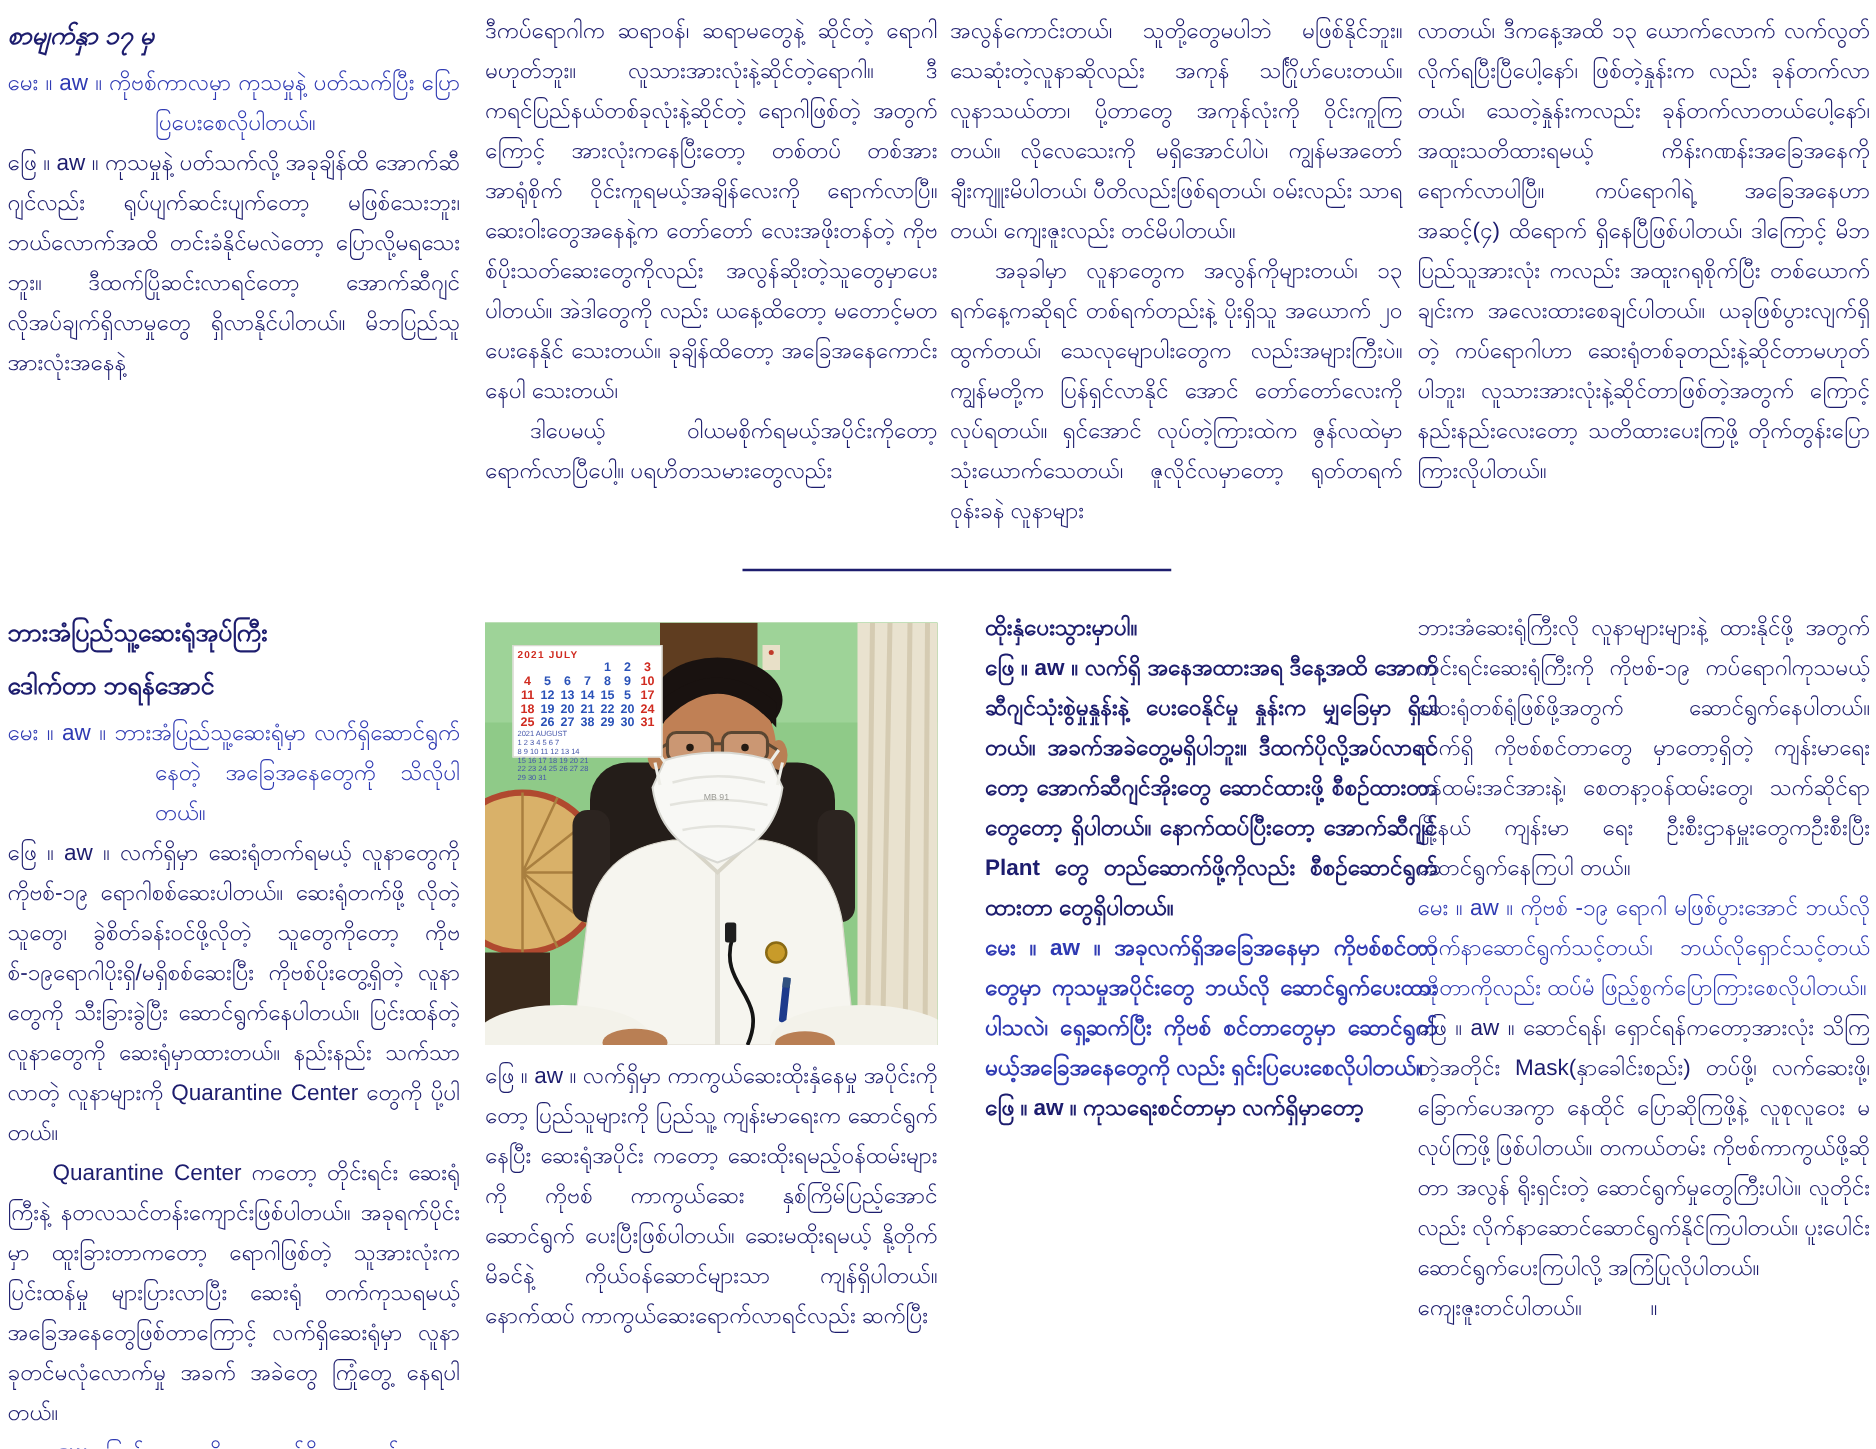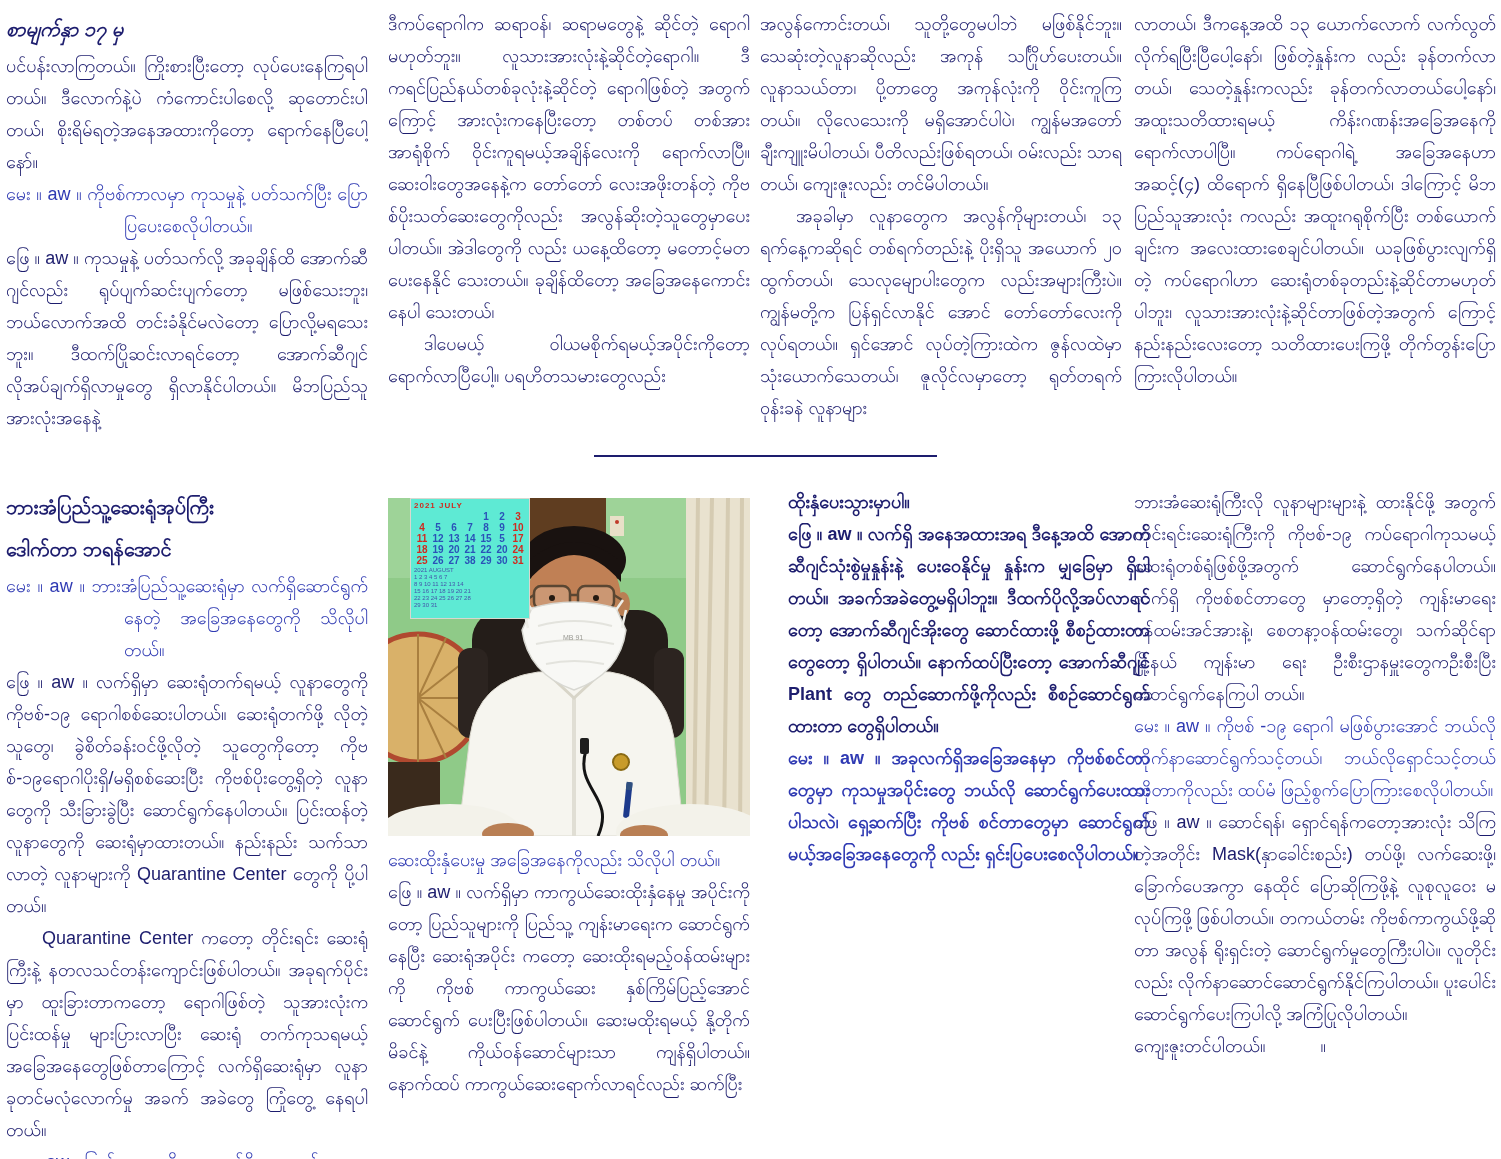--- a/index.html
+++ b/index.html
@@ -15,36 +15,35 @@
   .speaker{font-weight:bold;font-size:20px;line-height:42px;text-align:left;}
   #t1,#t2,#t3,#t4{height:446px;}
   #t1{left:6px;} #t2{left:388px;} #t3{left:760px;} #t4{left:1134px;}
   #divider{position:absolute;left:594px;top:455px;width:343px;height:2px;background:var(--ink,#1d1d6e);}
   #b1,#b2,#b3,#b4{top:486px;height:673px;}
   #b1{left:6px;} #b2{left:388px;} #b3{left:788px;font-weight:bold;} #b4{left:1134px;}
   .closing{white-space:pre-wrap;}
   
   .photo{position:relative;width:364px;height:338px;margin:12px 0 8px 0;overflow:hidden;background:#8fca88;}
   .photo svg{position:absolute;left:0;top:0;}
-  .calendar{position:absolute;left:22px;top:0;width:120px;height:121px;background:#5eead4;
+  .calendar{position:absolute;left:22px;top:18px;width:120px;height:90px;background:#ffffff;
     border:1px solid #d8d8cf;box-sizing:border-box;padding:2px 3px;}
   .cal-head{font-size:8px;font-weight:bold;color:#d02b20;letter-spacing:1px;line-height:10px;text-align:left;}
   .cal-grid{display:grid;grid-template-columns:repeat(7,1fr);line-height:11px;text-align:center;}
   .cal-d{font-size:10px;font-weight:bold;color:#2a52b8;}
   .cal-d.we{color:#d02b20;}
   .cal-mini{font-size:6px;line-height:7px;color:#4455aa;white-space:pre-line;text-align:left;margin-top:1px;}
 </style>
 </head>
 <body>
 
 <div id="page">
 
   <div class="col" id="t1">
     <div class="page-ref">စာမျက်နှာ ၁၇ မှ</div>
-    <p>ပင်ပန်းလာကြတယ်။ ကြိုးစားပြီးတော့ လုပ်ပေးနေကြရပါတယ်။ ဒီလောက်နဲ့ပဲ ကံကောင်းပါစေလို့ ဆုတောင်းပါတယ်၊ စိုးရိမ်ရတဲ့အနေအထားကိုတော့ ရောက်နေပြီပေါ့နော်။</p>
     <p class="q hang">မေး ။ aw ။ ကိုဗစ်ကာလမှာ ကုသမှုနဲ့ ပတ်သက်ပြီး ပြောပြပေးစေလိုပါတယ်။</p>
     <p>ဖြေ ။ aw ။ ကုသမှုနဲ့ ပတ်သက်လို့ အခုချိန်ထိ အောက်ဆီဂျင်လည်း ရုပ်ပျက်ဆင်းပျက်တော့ မဖြစ်သေးဘူး၊ ဘယ်လောက်အထိ တင်းခံနိုင်မလဲတော့ ပြောလို့မရသေးဘူး။ ဒီထက်ပြိုဆင်းလာရင်တော့ အောက်ဆီဂျင် လိုအပ်ချက်ရှိလာမှုတွေ ရှိလာနိုင်ပါတယ်။ မိဘပြည်သူအားလုံးအနေနဲ့</p>
   </div>
 
   <div class="col" id="t2">
     <p>ဒီကပ်ရောဂါက ဆရာဝန်၊ ဆရာမတွေနဲ့ ဆိုင်တဲ့ ရောဂါ မဟုတ်ဘူး။ လူသားအားလုံးနဲ့ဆိုင်တဲ့ရောဂါ။ ဒီကရင်ပြည်နယ်တစ်ခုလုံးနဲ့ဆိုင်တဲ့ ရောဂါဖြစ်တဲ့ အတွက်ကြောင့် အားလုံးကနေပြီးတော့ တစ်တပ် တစ်အား အာရုံစိုက် ဝိုင်းကူရမယ့်အချိန်လေးကို ရောက်လာပြီ။ ဆေးဝါးတွေအနေနဲ့က တော်တော် လေးအဖိုးတန်တဲ့ ကိုဗစ်ပိုးသတ်ဆေးတွေကိုလည်း အလွန်ဆိုးတဲ့သူတွေမှာပေးပါတယ်။ အဲဒါတွေကို လည်း ယနေ့ထိတော့ မတောင့်မတ ပေးနေနိုင် သေးတယ်။ ခုချိန်ထိတော့ အခြေအနေကောင်းနေပါ သေးတယ်၊</p>
     <p class="ind">ဒါပေမယ့် ဝါယမစိုက်ရမယ့်အပိုင်းကိုတော့ ရောက်လာပြီပေါ့။ ပရဟိတသမားတွေလည်း</p>
   </div>
 
   <div class="col" id="t3">
@@ -167,28 +166,28 @@
             <span class="cal-d we">31</span>
           </div>
         <div class="cal-mini">2021 AUGUST
 1  2  3  4  5  6  7
 8  9  10 11 12 13 14
 15 16 17 18 19 20 21
 22 23 24 25 26 27 28
 29 30 31</div>
       </div>
     </div>
-    <p class="q">ဆေးထိုးနှံပေးမှု အခြေအနေကိုလည်း သိလိုပါ တယ်။</p>
     <p>ဖြေ ။ aw ။ လက်ရှိမှာ ကာကွယ်ဆေးထိုးနှံနေမှု အပိုင်းကိုတော့ ပြည်သူများကို ပြည်သူ့ ကျန်းမာရေးက ဆောင်ရွက်နေပြီး ဆေးရုံအပိုင်း ကတော့ ဆေးထိုးရမည့်ဝန်ထမ်းများကို ကိုဗစ် ကာကွယ်ဆေး နှစ်ကြိမ်ပြည့်အောင် ဆောင်ရွက် ပေးပြီးဖြစ်ပါတယ်။ ဆေးမထိုးရမယ့် နို့တိုက်မိခင်နဲ့ ကိုယ်ဝန်ဆောင်များသာ ကျန်ရှိပါတယ်။ နောက်ထပ် ကာကွယ်ဆေးရောက်လာရင်လည်း ဆက်ပြီး</p>
   </div>
 
   <div class="col" id="b3">
     <p>ထိုးနှံပေးသွားမှာပါ။</p>
     <p>ဖြေ ။ aw ။ လက်ရှိ အနေအထားအရ ဒီနေ့အထိ အောက်ဆီဂျင်သုံးစွဲမှုနှုန်းနဲ့ ပေးဝေနိုင်မှု နှုန်းက မျှခြေမှာ ရှိပါတယ်။ အခက်အခဲတွေ့မရှိပါဘူး။ ဒီထက်ပိုလို့အပ်လာရင်တော့ အောက်ဆီဂျင်အိုးတွေ ဆောင်ထားဖို့ စီစဉ်ထားတာတွေတော့ ရှိပါတယ်။ နောက်ထပ်ပြီးတော့ အောက်ဆီဂျင် Plant တွေ တည်ဆောက်ဖို့ကိုလည်း စီစဉ်ဆောင်ရွက်ထားတာ တွေရှိပါတယ်။</p>
     <p class="q">မေး ။ aw ။ အခုလက်ရှိအခြေအနေမှာ ကိုဗစ်စင်တာ တွေမှာ ကုသမှုအပိုင်းတွေ ဘယ်လို ဆောင်ရွက်ပေးထားပါသလဲ၊ ရှေ့ဆက်ပြီး ကိုဗစ် စင်တာတွေမှာ ဆောင်ရွက်မယ့်အခြေအနေတွေကို လည်း ရှင်းပြပေးစေလိုပါတယ်။</p>
+    <p>ဖြေ ။ aw ။ ကုသရေးစင်တာမှာ လက်ရှိမှာတော့</p>
   </div>
 
   <div class="col" id="b4">
     <p>ဘားအံဆေးရုံကြီးလို လူနာများများနဲ့ ထားနိုင်ဖို့ အတွက် တိုင်းရင်းဆေးရုံကြီးကို ကိုဗစ်-၁၉ ကပ်ရောဂါကုသမယ့် ဆေးရုံတစ်ရုံဖြစ်ဖို့အတွက် ဆောင်ရွက်နေပါတယ်။ လက်ရှိ ကိုဗစ်စင်တာတွေ မှာတော့ရှိတဲ့ ကျန်းမာရေးဝန်ထမ်းအင်အားနဲ့၊ စေတနာ့ဝန်ထမ်းတွေ၊ သက်ဆိုင်ရာမြို့နယ် ကျန်းမာ ရေး ဦးစီးဌာနမှူးတွေကဦးစီးပြီး ဆောင်ရွက်နေကြပါ တယ်။</p>
     <p class="q">မေး ။ aw ။ ကိုဗစ် -၁၉ ရောဂါ မဖြစ်ပွားအောင် ဘယ်လို လိုက်နာဆောင်ရွက်သင့်တယ်၊ ဘယ်လိုရှောင်သင့်တယ်ဆိုတာကိုလည်း ထပ်မံ ဖြည့်စွက်ပြောကြားစေလိုပါတယ်။</p>
     <p>ဖြေ ။ aw ။ ဆောင်ရန်၊ ရှောင်ရန်ကတော့အားလုံး သိကြတဲ့အတိုင်း Mask(နှာခေါင်းစည်း) တပ်ဖို့၊ လက်ဆေးဖို့၊ ခြောက်ပေအကွာ နေထိုင် ပြောဆိုကြဖို့နဲ့ လူစုလူဝေး မလုပ်ကြဖို့ဖြစ်ပါတယ်။ တကယ်တမ်း ကိုဗစ်ကာကွယ်ဖို့ဆိုတာ အလွန် ရိုးရှင်းတဲ့ ဆောင်ရွက်မှုတွေကြီးပါပဲ။ လူတိုင်းလည်း လိုက်နာဆောင်ဆောင်ရွက်နိုင်ကြပါတယ်။ ပူးပေါင်း ဆောင်ရွက်ပေးကြပါလို့ အကြံပြုလိုပါတယ်။</p>
     <p class="closing">ကျေးဇူးတင်ပါတယ်။           ။</p>
   </div>
 
 </div>

